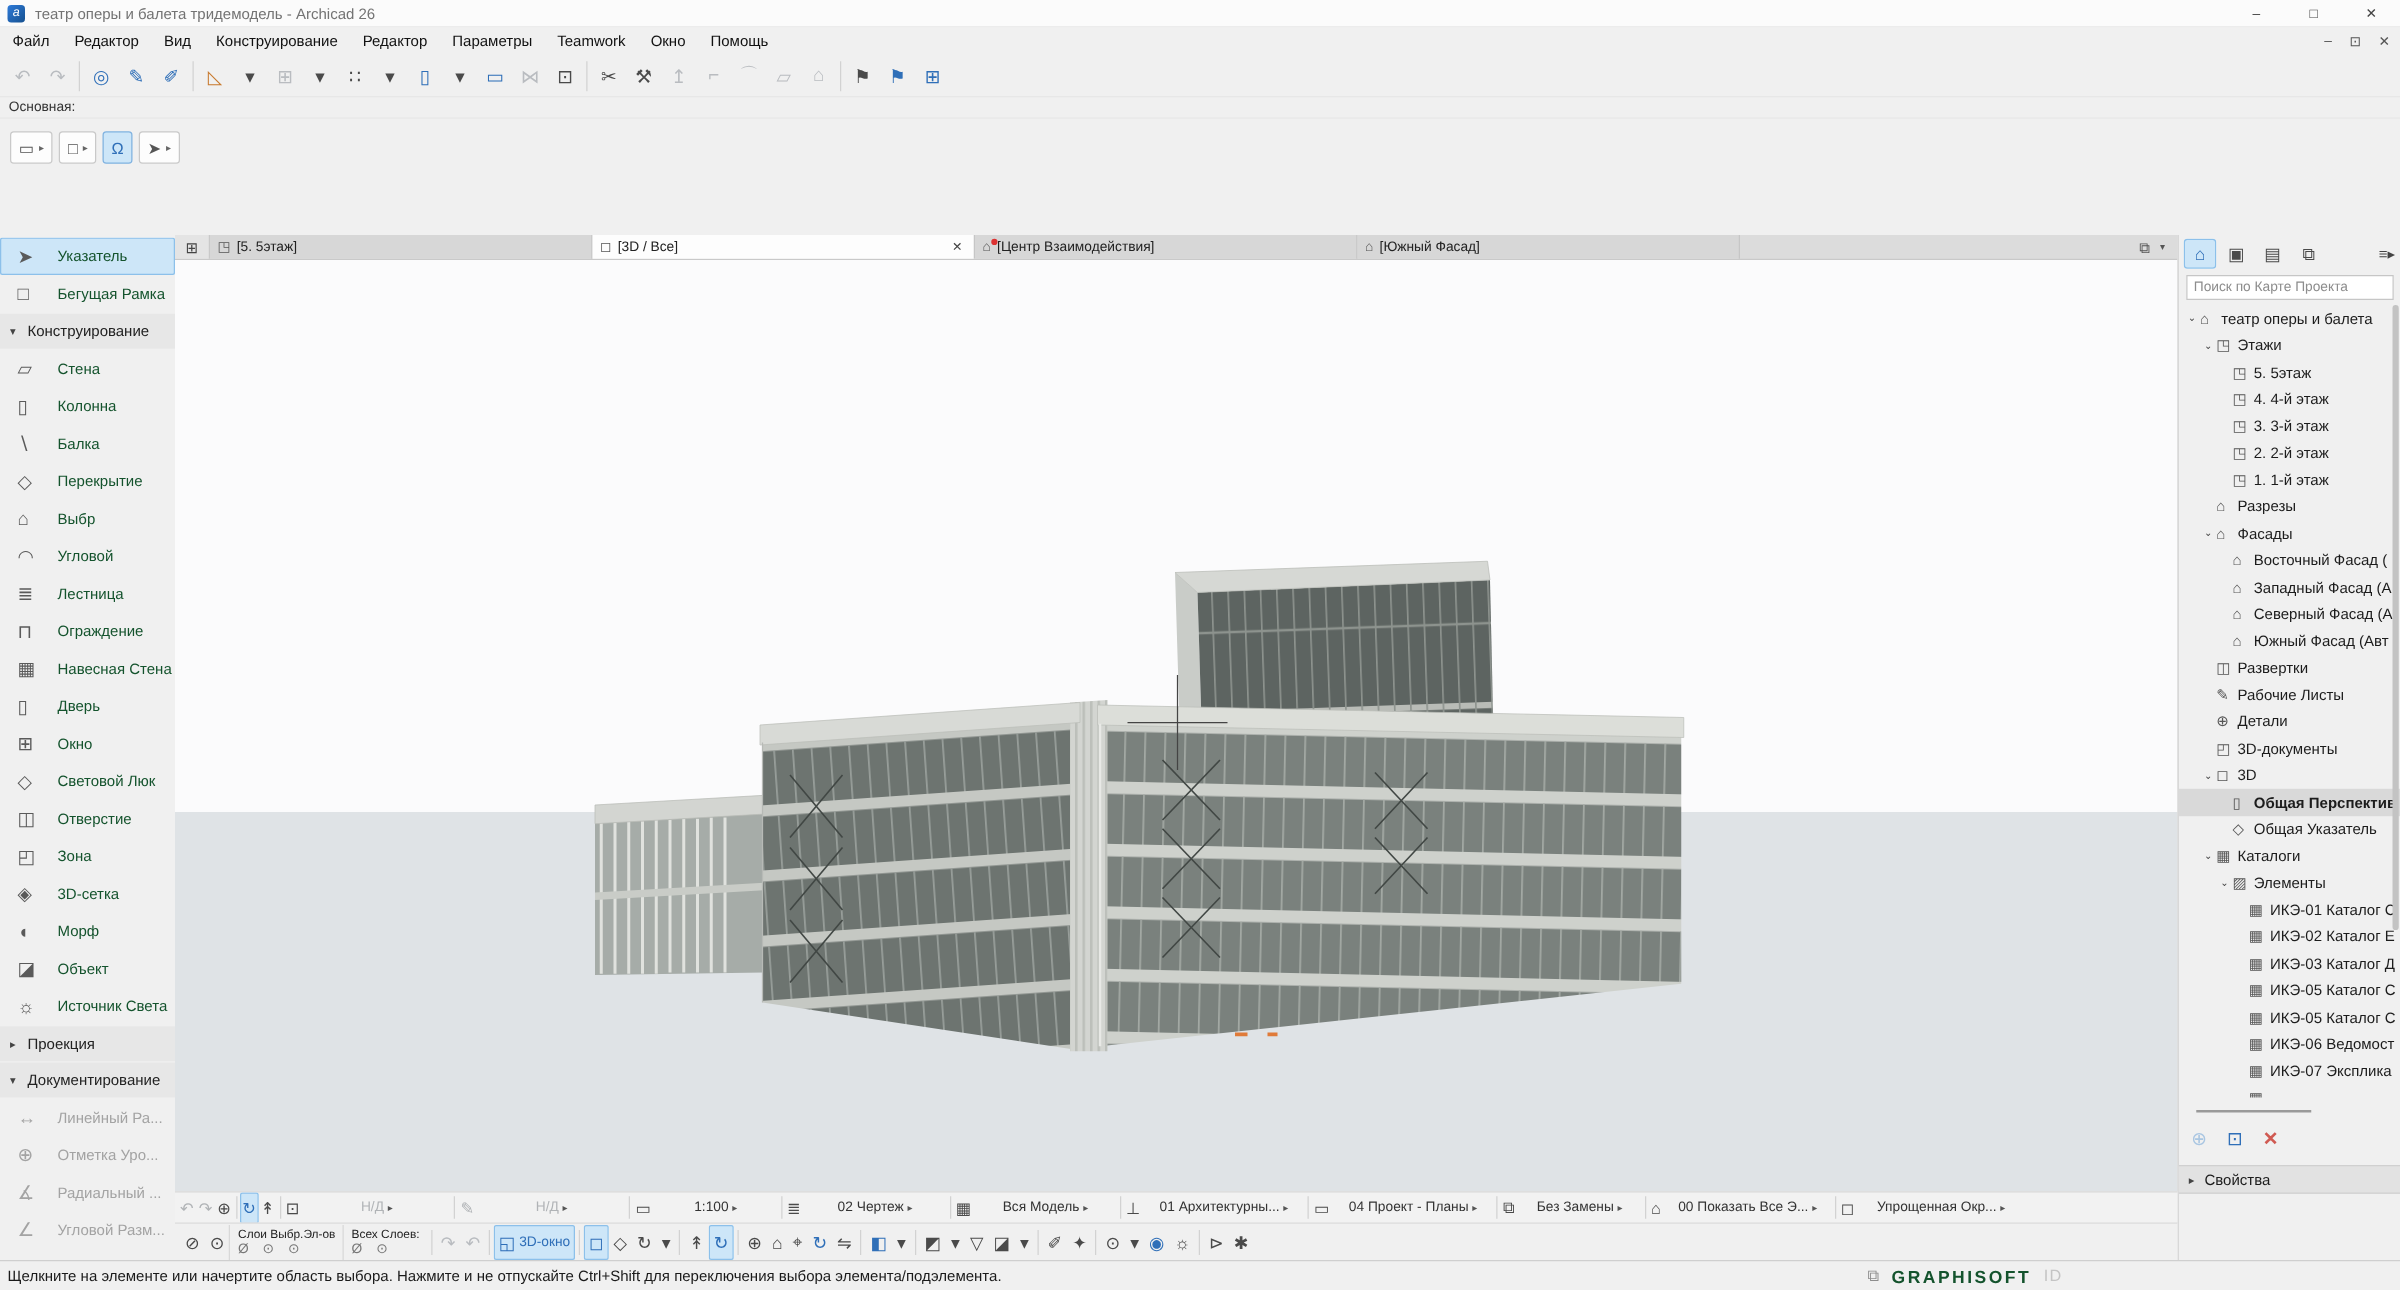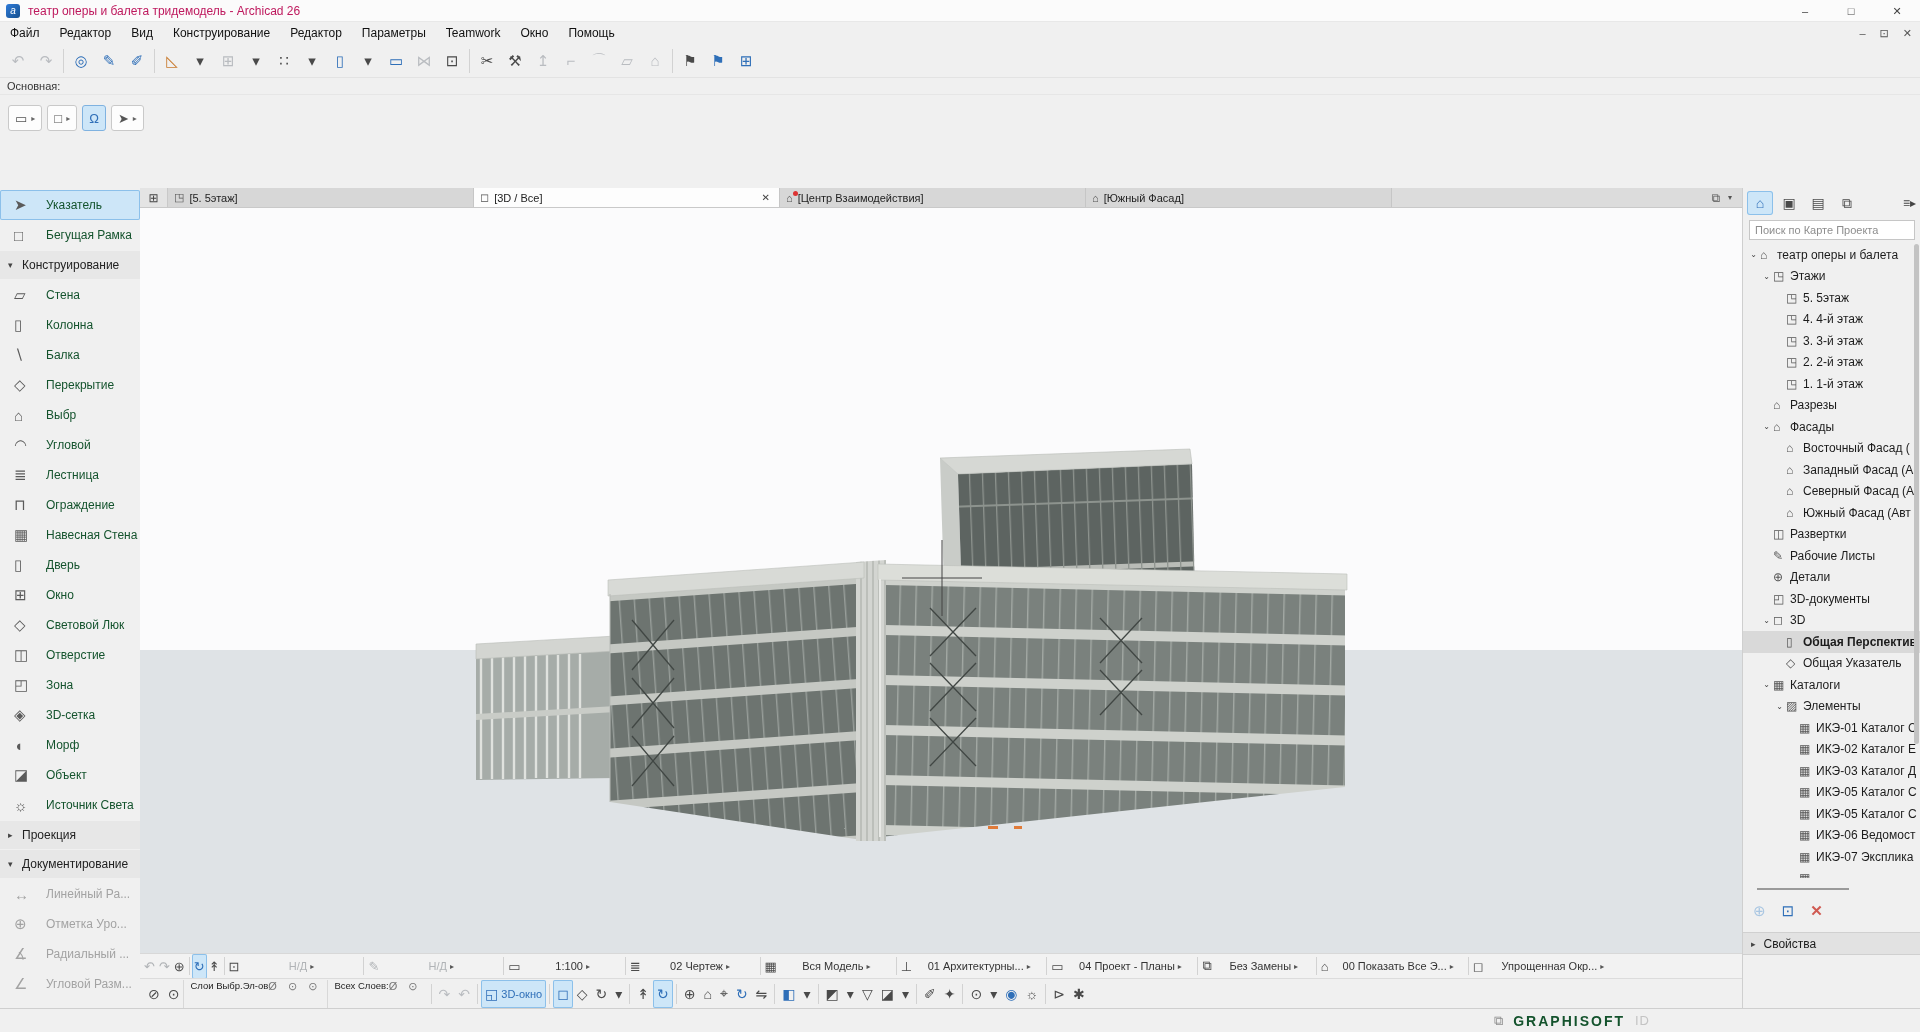--- a/index.html
+++ b/index.html
@@ -6,21 +6,21 @@
   html,body { width:1920px; height:1032px; overflow:hidden; background:#f0f0f0;
     font-family:"Liberation Sans", sans-serif; font-size:12px; color:#222; }
   .abs { position:absolute; }
 
   
   #titlebar { left:0; top:0; width:1920px; height:22px; background:#fbfbfb;
     display:flex; align-items:center; border-bottom:1px solid #e8e8e8; }
   #app-logo { width:14px; height:14px; margin:0 8px 0 6px; border-radius:3px;
     background:linear-gradient(135deg,#2f7bd9,#15508f); color:#fff; font-size:10px;
     display:flex; align-items:center; justify-content:center; font-style:italic; }
-  #window-title { font-size:12px; color:#be185d; }
+  #window-title { font-size:12px; color:#737373; }
   #win-controls { margin-left:auto; display:flex; height:22px; }
   #win-controls span { width:46px; text-align:center; line-height:22px; color:#444; font-size:11px; }
 
   
   #menubar { left:0; top:22px; width:1920px; height:22px; background:#f0f0f0;
     display:flex; align-items:center; }
   .menu-item { padding:0 10px; line-height:22px; font-size:12px; color:#111; cursor:default; }
   #doc-controls { margin-left:auto; display:flex; padding-right:8px; gap:14px; color:#555; font-size:11px; }
 
   
@@ -125,21 +125,21 @@
   #bar3d { left:140px; top:978px; width:1602px; height:30px; background:#f0f0f0;
     border-top:1px solid #dcdcdc; display:flex; align-items:center; padding-left:4px; }
   .t3 { height:28px; display:flex; align-items:center; justify-content:center; gap:3px;
     padding:0 4px; flex:none; font-size:11px; color:#333; }
   .t3 .glyph { font-size:14px; color:#4a4a4a; }
   .t3 .cap { display:none; }
   .t3.active { background:#cde6f8; box-shadow:inset 0 0 0 1px #8cc0ea; border-radius:2px; }
   .t3.active .glyph, .t3.active .lbl { color:#2f6fb8; }
   .t3.disabled .glyph { color:#b9bcc0; }
   .t3.accent .glyph { color:#2f6fb8; }
-  .t3.mini { flex-direction:row; gap:0; align-items:flex-start; padding:0 6px; border-left:1px solid #d8d8d8;text-align:right; }
+  .t3.mini { flex-direction:column; gap:0; align-items:flex-start; padding:0 6px; border-left:1px solid #d8d8d8;text-align:right; }
   .t3.mini .cap { display:block; font-size:9.5px; color:#222; line-height:11px; }
   .t3.mini .glyph { font-size:11px; color:#777; letter-spacing:4px; line-height:13px; }
   #bar3d .vsep { height:20px; }
 
   
   #statusbar { left:0; top:1008px; width:1920px; height:24px; background:#f0f0f0;
     border-top:1px solid #cfcfcf; display:flex; align-items:center; }
   #status-msg { padding-left:6px; font-size:12px; color:#1a1a1a; }
   #status-right { margin-left:auto; display:flex; align-items:center; gap:10px; padding-right:270px; }
   #status-win-icon { color:#8d8d8d; font-size:13px; }
@@ -1033,18 +1033,19 @@
 
     </div>
     <div class="t3">
 
       <span class="glyph">✱</span>
 
     </div>
   </div>
 
 <div class="abs" id="statusbar">
+  <span id="status-msg">Щелкните на элементе или начертите область выбора. Нажмите и не отпускайте Ctrl+Shift для переключения выбора элемента/подэлемента.</span>
   <div id="status-right">
     <span id="status-win-icon">⧉</span>
     <span id="brand">GRAPHISOFT</span>
     <span id="brand-id">ID</span>
   </div>
 </div>
 
 </body></html>

